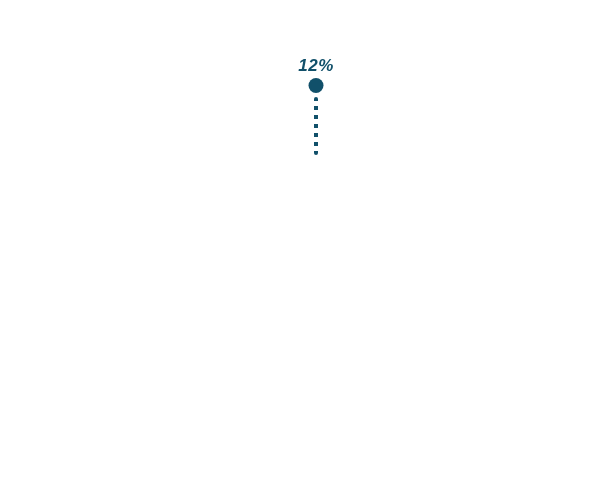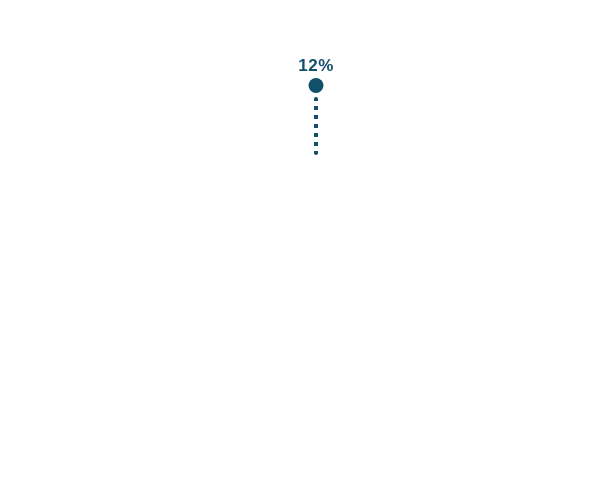--- a/index.html
+++ b/index.html
@@ -25,20 +25,21 @@
     position: absolute;
     top: 0;
     left: 0;
     transform: translateX(-50%);
     font-size: 17px;
     font-weight: bold;
     color: var(--accent, #11506a);
     white-space: nowrap;
     letter-spacing: 0.5px;
     line-height: 1;
+    font-style: italic;
   }
   .dp-marker {
     position: absolute;
     top: 21px;
     left: 0;
     transform: translateX(-50%);
     width: 15px;
     height: 15px;
     border-radius: 50%;
     background: var(--accent, #11506a);

